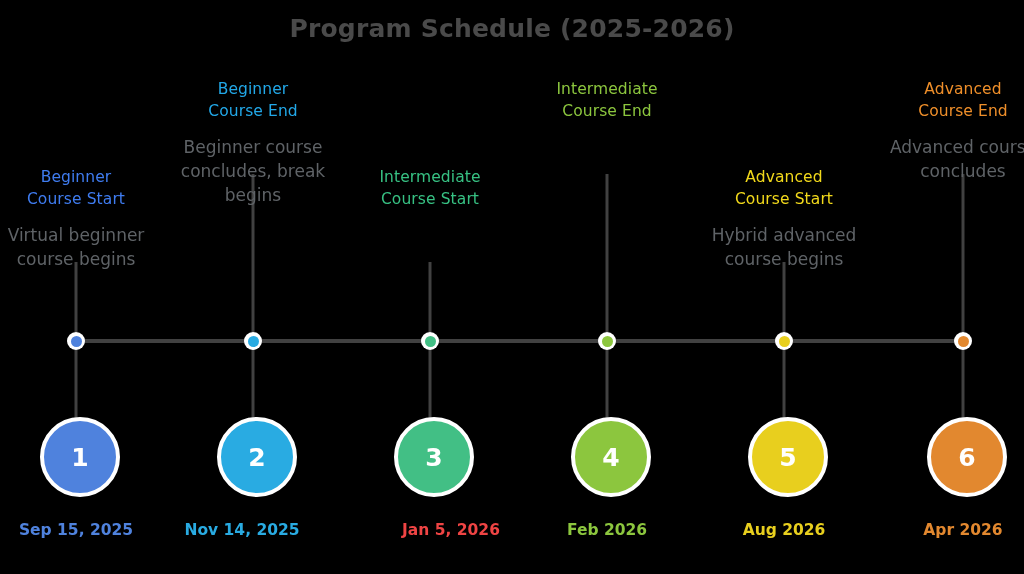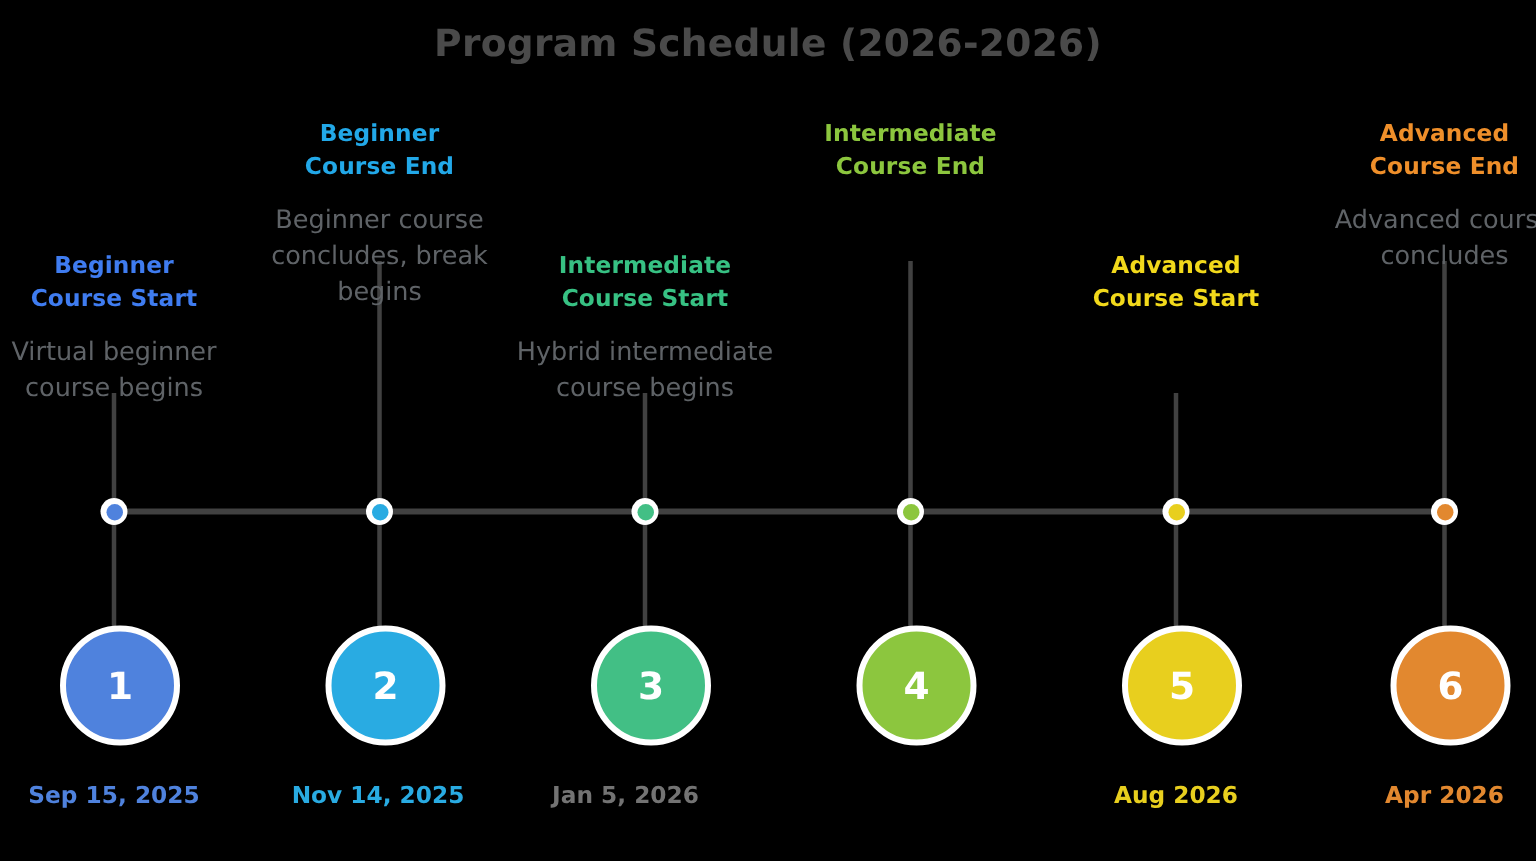--- a/index.html
+++ b/index.html
@@ -55,21 +55,21 @@
 
   
   .milestone-text{
     position:absolute;
     width:176px;
     transform:translateX(-88px);
     text-align:center;
   }
   .milestone-title{
     font-size:15.5px;
-    font-weight:bold;
+    font-weight:normal;
     line-height:1.42;
     letter-spacing:.1px;
   }
   .milestone-desc{
     margin-top:13px;
     font-size:17px;
     line-height:1.42;
     color:#5f6367;
   }
 
@@ -98,21 +98,21 @@
     font-size:15.5px;
     font-weight:bold;
     white-space:nowrap;
   }
 </style>
 </head>
 <body>
 
 <div id="stage">
 
-  <div id="chart-title">Program Schedule (2026-2026)</div>
+  <div id="chart-title">Program Schedule (2025-2026)</div>
 
   <div id="axis-line" style="left: 76px; width: 887px;"></div>
 
   <div id="markers"></div>
 
 <div class="stem" style="left: 76px; top: 262px; height: 70px;"></div>
     <div class="stem" style="left: 76px; top: 349px; height: 72px;"></div>
     <div class="milestone-text" style="left: 76px; top: 166px;">
       <div class="milestone-title" style="color: rgb(63, 124, 240);">Beginner<br>Course Start</div>
       <div class="milestone-desc">Virtual beginner course begins</div>
@@ -125,45 +125,46 @@
     <div class="stem" style="left: 253px; top: 174px; height: 158px;"></div>
     <div class="stem" style="left: 253px; top: 349px; height: 72px;"></div>
     <div class="milestone-text" style="left: 253px; top: 78px;">
       <div class="milestone-title" style="color: rgb(34, 168, 232);">Beginner<br>Course End</div>
       <div class="milestone-desc">Beginner course concludes, break begins</div>
     </div>
     <div class="axis-dot" style="left: 253px;">
       <i style="background: rgb(41, 171, 226);"></i>
     </div>
     <div class="milestone-circle" style="left: 253px; background: rgb(41, 171, 226);">2</div>
-    <div class="milestone-date" style="left: 252px; color: rgb(41, 171, 226);">Nov 14, 2025</div>
+    <div class="milestone-date" style="left: 242px; color: rgb(41, 171, 226);">Nov 14, 2025</div>
     <div class="stem" style="left: 430px; top: 262px; height: 70px;"></div>
     <div class="stem" style="left: 430px; top: 349px; height: 72px;"></div>
     <div class="milestone-text" style="left: 430px; top: 166px;">
       <div class="milestone-title" style="color: rgb(55, 193, 131);">Intermediate<br>Course Start</div>
-      <div class="milestone-desc">Hybrid intermediate course begins</div>
     </div>
     <div class="axis-dot" style="left: 430px;">
       <i style="background: rgb(66, 191, 133);"></i>
     </div>
     <div class="milestone-circle" style="left: 430px; background: rgb(66, 191, 133);">3</div>
-    <div class="milestone-date" style="left: 417px; color: #737373;">Jan 5, 2026</div>
+    <div class="milestone-date" style="left: 451px; color: #ef4444;">Jan 5, 2026</div>
     <div class="stem" style="left: 607px; top: 174px; height: 158px;"></div>
     <div class="stem" style="left: 607px; top: 349px; height: 72px;"></div>
     <div class="milestone-text" style="left: 607px; top: 78px;">
       <div class="milestone-title" style="color: rgb(140, 198, 62);">Intermediate<br>Course End</div>
     </div>
     <div class="axis-dot" style="left: 607px;">
       <i style="background: rgb(140, 198, 62);"></i>
     </div>
     <div class="milestone-circle" style="left: 607px; background: rgb(140, 198, 62);">4</div>
+    <div class="milestone-date" style="left: 607px; color: rgb(140, 198, 62);">Feb 2026</div>
     <div class="stem" style="left: 784px; top: 262px; height: 70px;"></div>
     <div class="stem" style="left: 784px; top: 349px; height: 72px;"></div>
     <div class="milestone-text" style="left: 784px; top: 166px;">
       <div class="milestone-title" style="color: rgb(242, 217, 27);">Advanced<br>Course Start</div>
+      <div class="milestone-desc">Hybrid advanced course begins</div>
     </div>
     <div class="axis-dot" style="left: 784px;">
       <i style="background: rgb(232, 207, 30);"></i>
     </div>
     <div class="milestone-circle" style="left: 784px; background: rgb(232, 207, 30);">5</div>
     <div class="milestone-date" style="left: 784px; color: rgb(232, 207, 30);">Aug 2026</div>
     <div class="stem" style="left: 963px; top: 174px; height: 158px;"></div>
     <div class="stem" style="left: 963px; top: 349px; height: 72px;"></div>
     <div class="milestone-text" style="left: 963px; top: 78px;">
       <div class="milestone-title" style="color: rgb(239, 143, 42);">Advanced<br>Course End</div>

